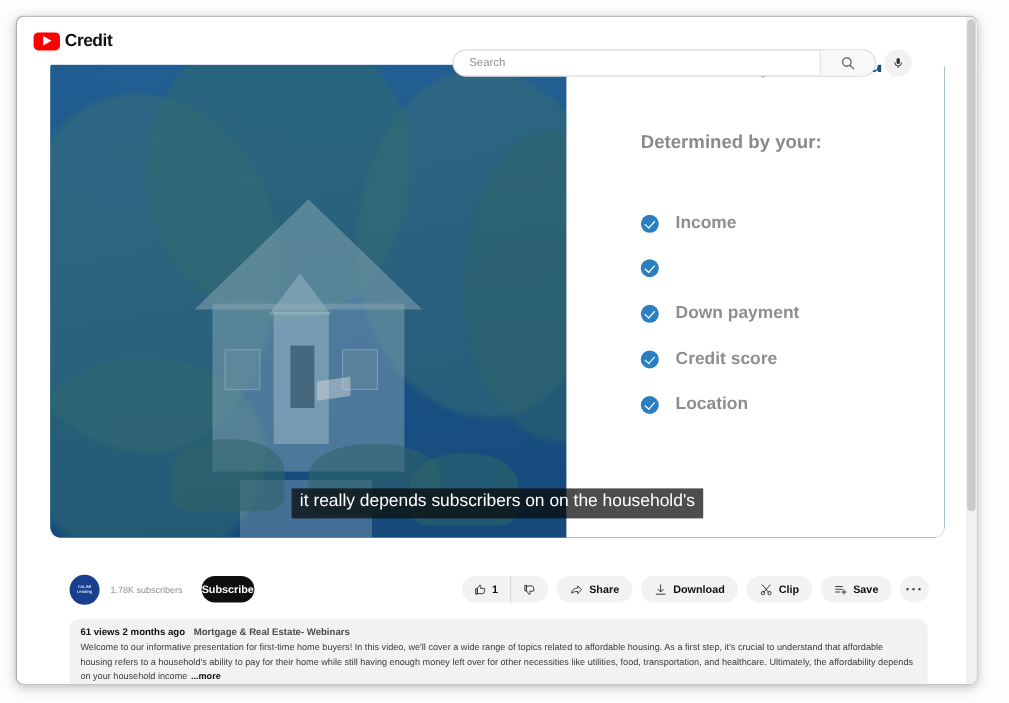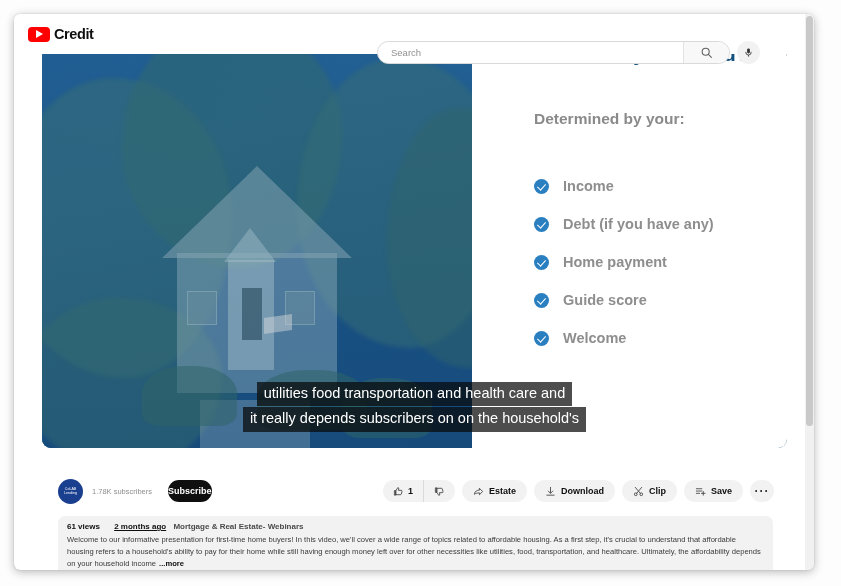--- a/index.html
+++ b/index.html
@@ -515,39 +515,37 @@
       <div class="slide-content">
         <div class="slide-title">What can you afford?</div>
         <div class="slide-sub">Determined by your:</div>
         <div class="bullets">
           <div class="bullet">
             <span class="check"></span>
             <span class="bullet-label">Income</span>
           </div>
           <div class="bullet">
             <span class="check"></span>
-            <span class="bullet-label">Debt (if you have any)</span>
           </div>
           <div class="bullet">
             <span class="check"></span>
-            <span class="bullet-label">Home payment</span>
+            <span class="bullet-label">Down payment</span>
           </div>
           <div class="bullet">
             <span class="check"></span>
-            <span class="bullet-label">Guide score</span>
+            <span class="bullet-label">Credit score</span>
           </div>
           <div class="bullet">
             <span class="check"></span>
-            <span class="bullet-label">Welcome</span>
+            <span class="bullet-label">Location</span>
           </div>
         </div>
       </div>
 
       <div class="captions">
-        <div class="caption-line">utilities food transportation and health care and</div>
         <div class="caption-line">it really depends subscribers on on the household's</div>
       </div>
     </div>
 
 
     <div class="channel-row">
       <div class="avatar">
         <span>CoLAB</span>
         <span>Lending</span>
       </div>
@@ -570,21 +568,21 @@
               <path d="M3 4h3v10H3z" fill="none" stroke="#303030" stroke-width="1.7"></path>
               <path d="M6 13.5l4.5 7c1.5 0 2.3-.9 2-2.4L12 14.5h6c1.2 0 2-1 1.7-2.1L18 6.2c-.2-.8-.9-1.2-1.7-1.2H6z" fill="none" stroke="#303030" stroke-width="1.7" stroke-linejoin="round"></path>
             </svg>
           </div>
         </div>
 
         <div class="pill">
           <svg width="11" height="11" viewBox="0 0 24 24">
             <path d="M3 18c1-7 6-9 11-9V5l7 7-7 7v-4c-5 0-8 1-11 3z" fill="none" stroke="#303030" stroke-width="1.7" stroke-linejoin="round"></path>
           </svg>
-          <span>Estate</span>
+          <span>Share</span>
         </div>
 
         <div class="pill">
           <svg width="11" height="11" viewBox="0 0 24 24">
             <line x1="12" y1="3" x2="12" y2="15" stroke="#303030" stroke-width="1.7" stroke-linecap="round"></line>
             <polyline points="7,11 12,16 17,11" fill="none" stroke="#303030" stroke-width="1.7" stroke-linecap="round" stroke-linejoin="round"></polyline>
             <line x1="4" y1="20" x2="20" y2="20" stroke="#303030" stroke-width="1.7" stroke-linecap="round"></line>
           </svg>
           <span>Download</span>
         </div>
@@ -610,21 +608,21 @@
           <span>Save</span>
         </div>
 
         <div class="pill more">···</div>
       </div>
     </div>
 
     <div class="desc-box">
       <div class="desc-meta">
         <span>61 views</span>
-        <span style="margin-left:12px;text-decoration:underline;">2 months ago</span>
+        <span style="margin-left:0;">2 months ago</span>
         <span class="tag">Mortgage &amp; Real Estate- Webinars</span>
       </div>
       <div class="desc-body">
         <span>Welcome to our informative presentation for first-time home buyers! In this video, we'll cover a wide range of topics related to affordable housing. As a first step, it's crucial to understand that affordable housing refers to a household's ability to pay for their home while still having enough money left over for other necessities like utilities, food, transportation, and healthcare. Ultimately, the affordability depends on your household income</span><span class="desc-more">...more</span>
       </div>
     </div>
 
     <div class="scrollbar">
       <div class="scroll-thumb"></div>
     </div>

